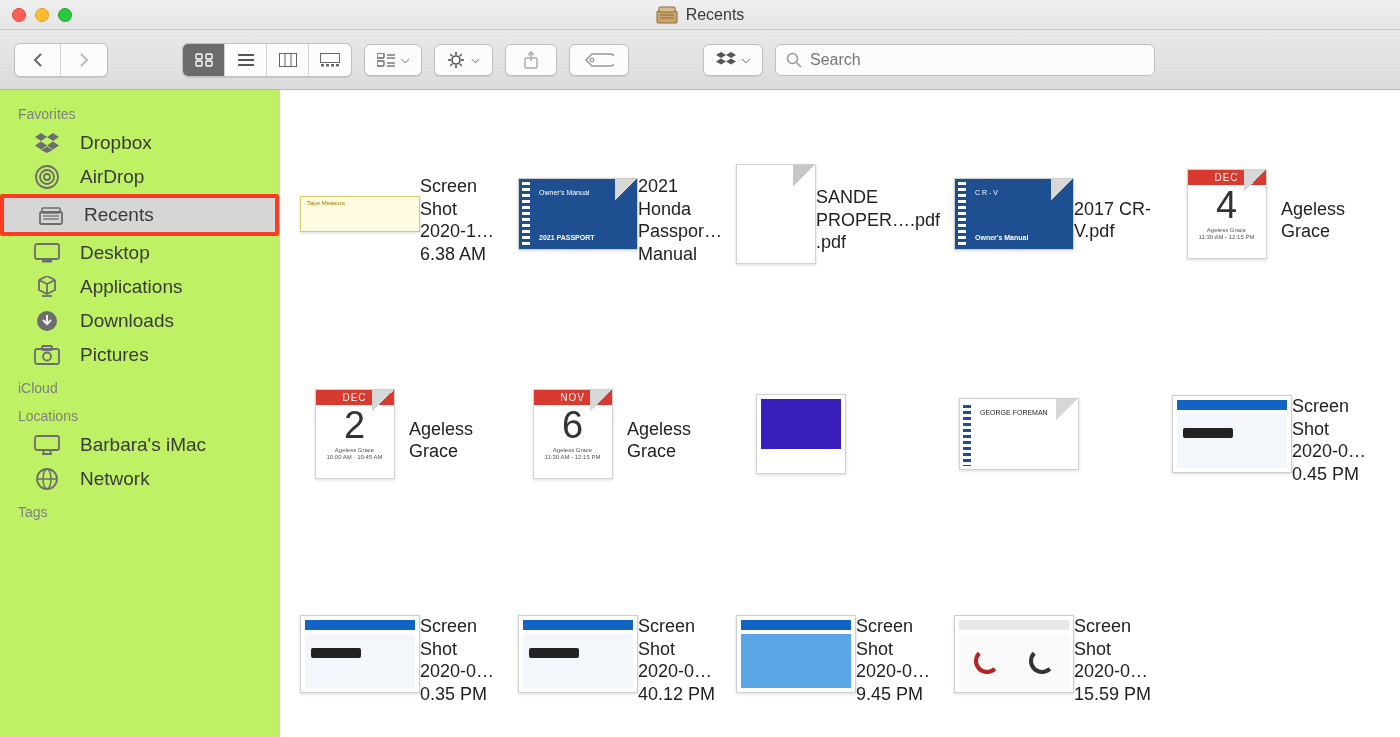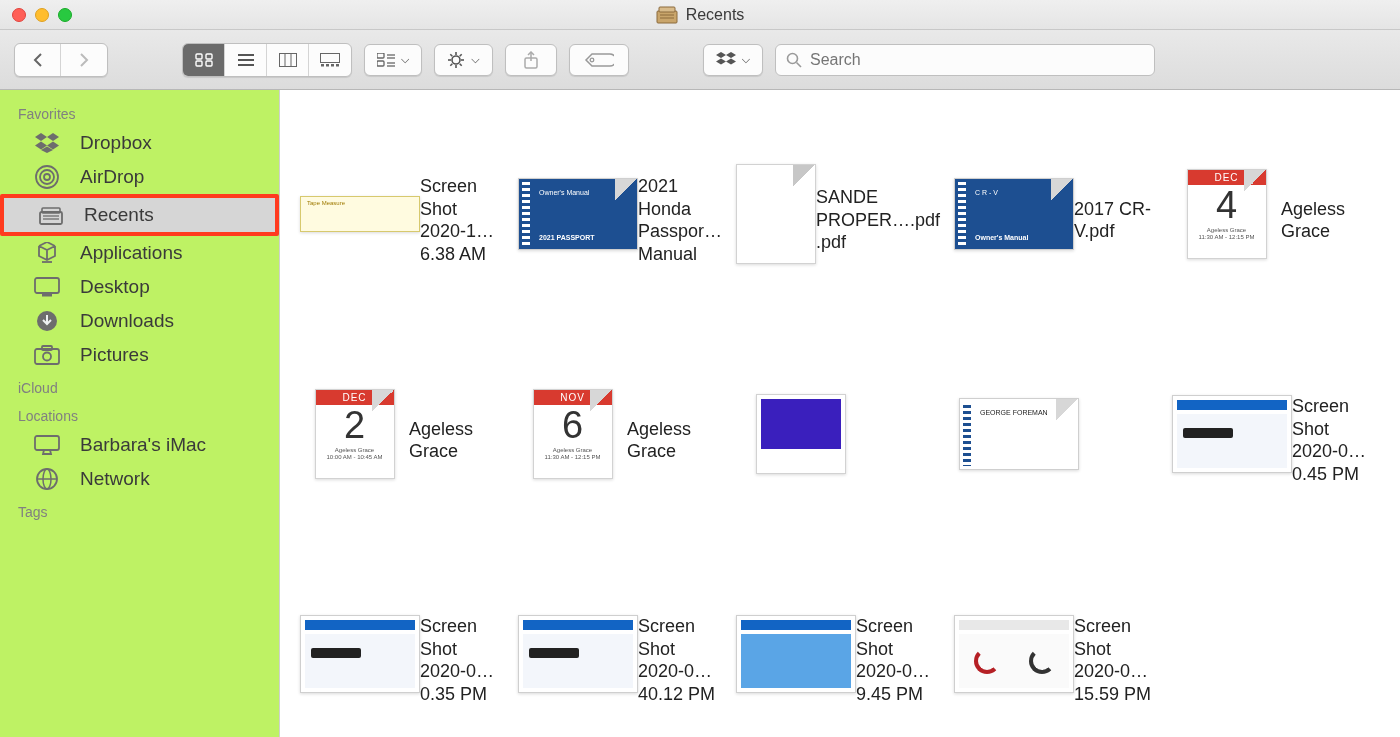--- a/index.html
+++ b/index.html
@@ -237,35 +237,35 @@
               <rect x="3" y="3" width="18" height="5" rx="1" fill="none" stroke="#6d6d6d" stroke-width="1.6"></rect>
               <line x1="4" y1="11" x2="20" y2="11" stroke="#6d6d6d" stroke-width="1.3"></line>
               <line x1="4" y1="14" x2="20" y2="14" stroke="#6d6d6d" stroke-width="1.3"></line>
             </svg>
           </span>
           <span>Recents</span>
         </div>
       </div>
       <div class="side-item">
         <span class="sicon">
+          <svg width="26" height="20" viewBox="0 0 26 20">
+            <rect x="1" y="1" width="24" height="15" rx="2" fill="none" stroke="#6d6d6d" stroke-width="1.8"></rect>
+            <rect x="8" y="17" width="10" height="2.5" fill="#6d6d6d"></rect>
+          </svg>
+        </span>
+        <span>Desktop</span>
+      </div>
+      <div class="side-item">
+        <span class="sicon">
           <svg width="24" height="22" viewBox="0 0 24 22">
             <path d="M4 4 L12 0 L20 4 M4 4 L4 14 L12 18 L20 14 L20 4 M12 8 L12 18 M4 4 L12 8 L20 4" fill="none" stroke="#6d6d6d" stroke-width="1.8" stroke-linejoin="round"></path>
             <line x1="7" y1="20" x2="17" y2="20" stroke="#6d6d6d" stroke-width="1.8"></line>
           </svg>
         </span>
         <span>Applications</span>
-      </div>
-      <div class="side-item">
-        <span class="sicon">
-          <svg width="26" height="20" viewBox="0 0 26 20">
-            <rect x="1" y="1" width="24" height="15" rx="2" fill="none" stroke="#6d6d6d" stroke-width="1.8"></rect>
-            <rect x="8" y="17" width="10" height="2.5" fill="#6d6d6d"></rect>
-          </svg>
-        </span>
-        <span>Desktop</span>
       </div>
       <div class="side-item">
         <span class="sicon">
           <svg width="22" height="22" viewBox="0 0 22 22">
             <circle cx="11" cy="11" r="10" fill="#6d6d6d"></circle>
             <path d="M11 5 L11 13 M7 10 L11 14 L15 10" fill="none" stroke="#eef0f2" stroke-width="2"></path>
           </svg>
         </span>
         <span>Downloads</span>
       </div>

